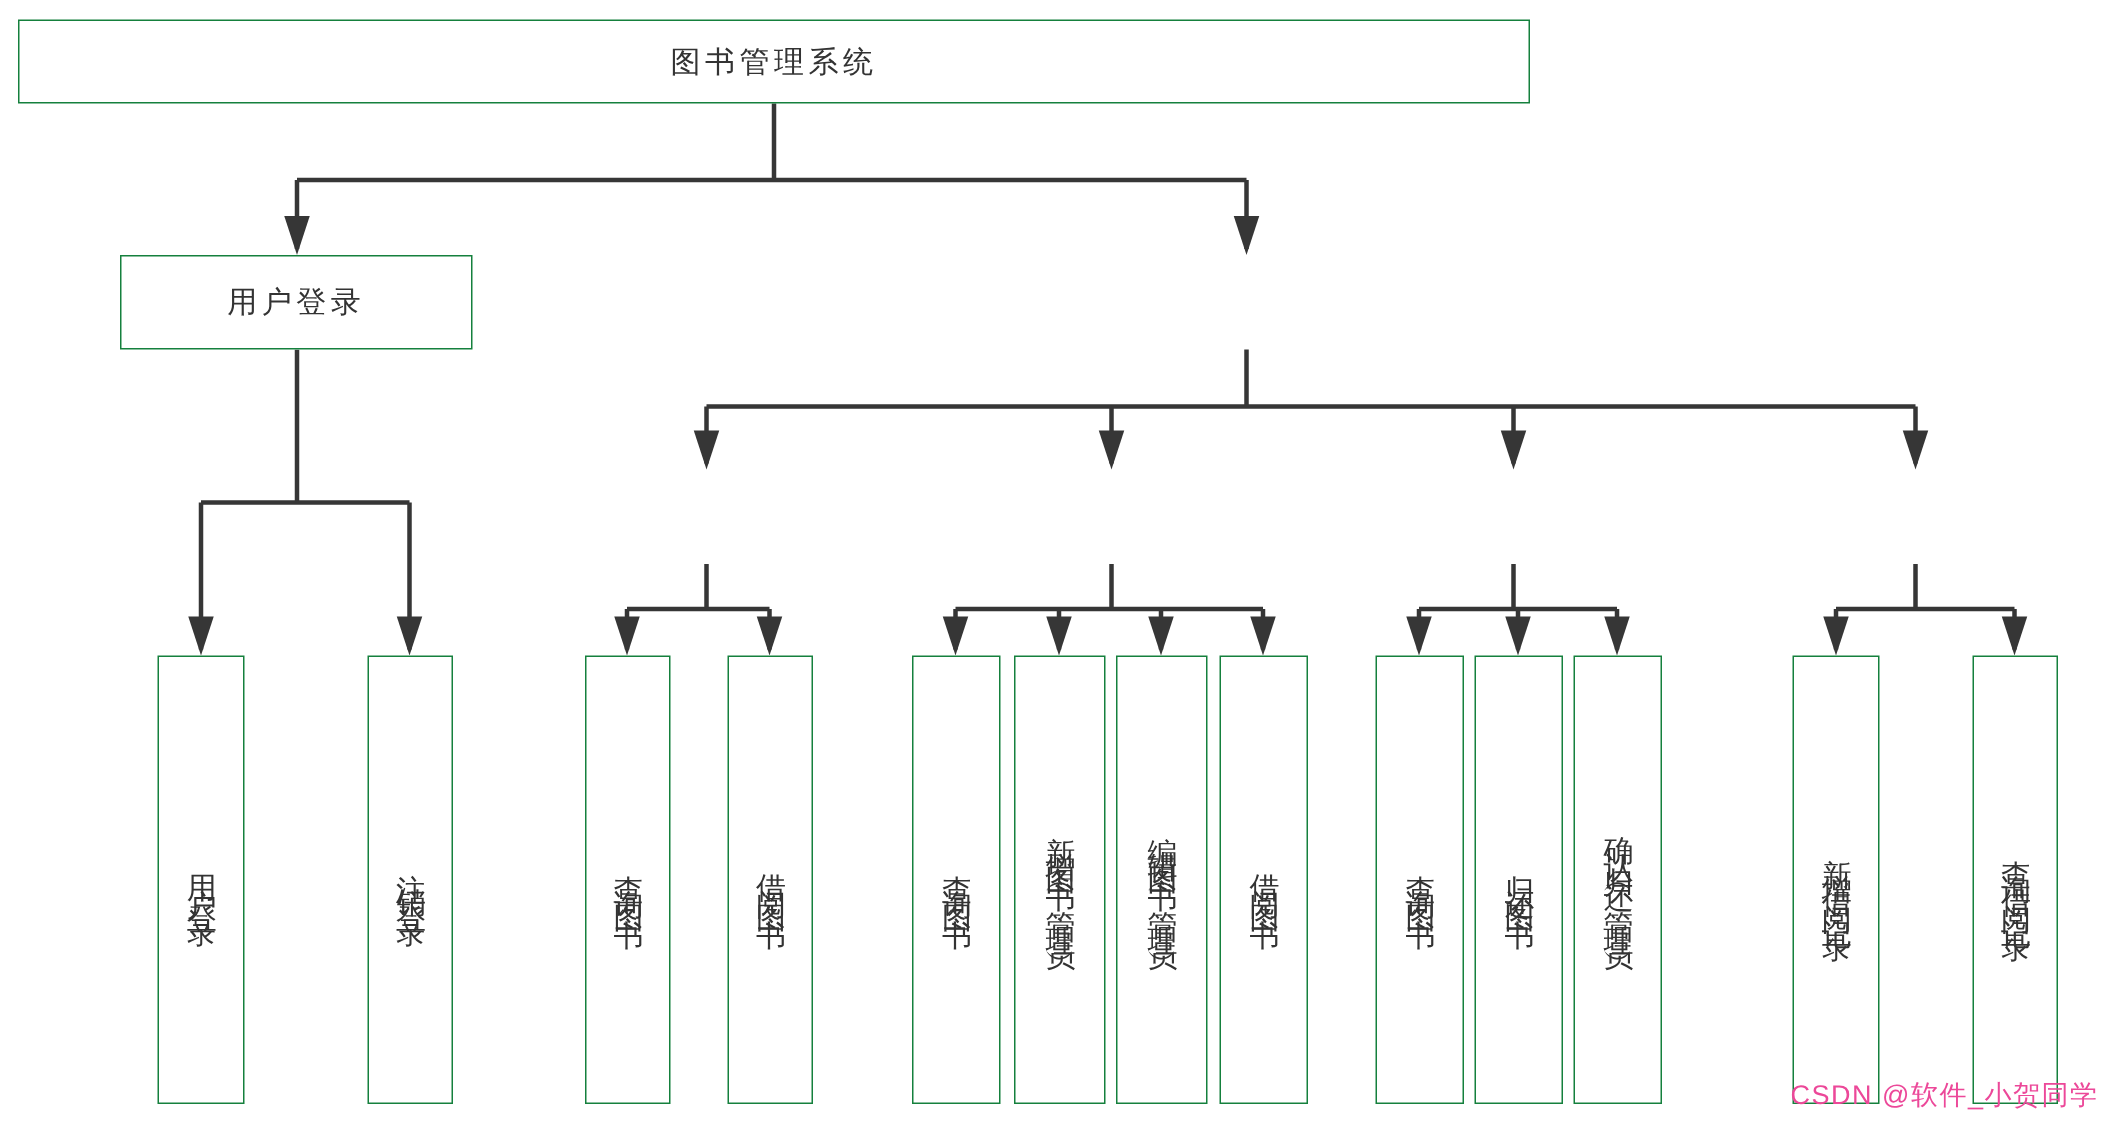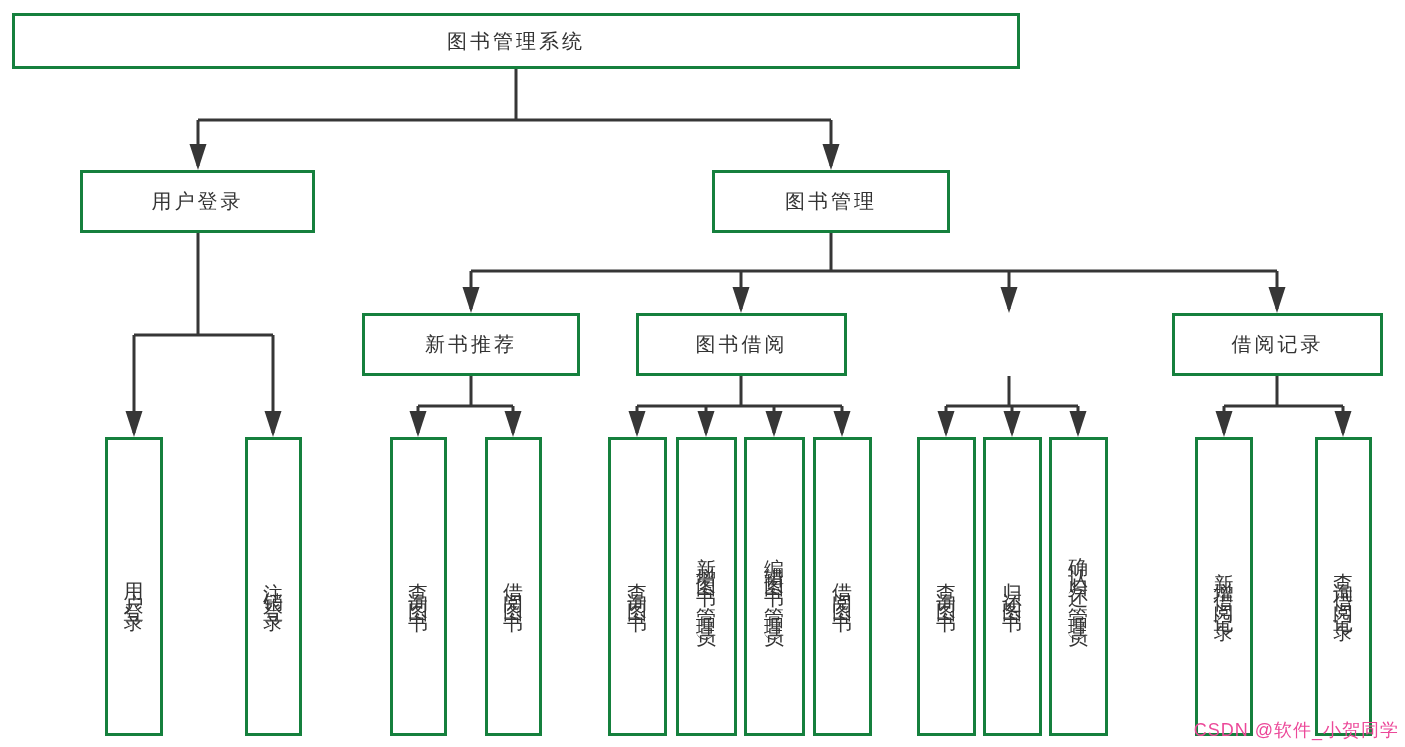--- a/index.html
+++ b/index.html
@@ -2,21 +2,21 @@
 <html><head>
 <meta charset="utf-8">
 <style>
   html,body{margin:0;padding:0;background:#ffffff;}
   .stage{
     position:relative;width:1405px;height:747px;background:#ffffff;
     font-family:"Liberation Sans","DejaVu Sans",sans-serif;overflow:hidden;
   }
   .connectors{position:absolute;left:0;top:0;}
   .node{
-    position:absolute;box-sizing:border-box;border:3px solid #15803d;background:#ffffff;
+    position:absolute;box-sizing:border-box;border:1px solid #15803d;background:#ffffff;
     display:flex;align-items:center;justify-content:center;
     color:#333333;font-size:20px;letter-spacing:3px;white-space:nowrap;
   }
   .node.root{font-size:20px;}
   .node.v{
     writing-mode:vertical-rl;text-orientation:mixed;
     letter-spacing:10px;line-height:1;white-space:normal;
   }
   .watermark{
     position:absolute;right:6px;bottom:5px;
@@ -57,25 +57,21 @@
       <polygon points="1003.5,411 1020.5,411 1012,437"></polygon>
       <polygon points="1069.5,411 1086.5,411 1078,437"></polygon>
       <polygon points="1215.5,411 1232.5,411 1224,437"></polygon>
       <polygon points="1334.5,411 1351.5,411 1343,437"></polygon>
     </g>
   </svg>
 
   <div class="node root" style="left:12px;top:13px;width:1008px;height:56px">图书管理系统</div>
 
   <div class="node" style="left:80px;top:170px;width:235px;height:63px">用户登录</div>
-  <div class="node" style="left:712px;top:170px;width:238px;height:63px">图书管理</div>
 
-  <div class="node" style="left:362px;top:313px;width:218px;height:63px">新书推荐</div>
-  <div class="node" style="left:636px;top:313px;width:211px;height:63px">图书借阅</div>
-  <div class="node" style="left:1172px;top:313px;width:211px;height:63px">借阅记录</div>
 
   <div class="node v" style="left:105px;top:437px;width:58px;height:299px">用户登录</div>
   <div class="node v" style="left:245px;top:437px;width:57px;height:299px">注销登录</div>
 
   <div class="node v" style="left:390px;top:437px;width:57px;height:299px">查询图书</div>
   <div class="node v" style="left:485px;top:437px;width:57px;height:299px">借阅图书</div>
 
   <div class="node v" style="left:608px;top:437px;width:59px;height:299px">查询图书</div>
   <div class="node v" style="left:676px;top:437px;width:61px;height:299px">新增图书（管理员）</div>
   <div class="node v" style="left:744px;top:437px;width:61px;height:299px">编辑图书（管理员）</div>

